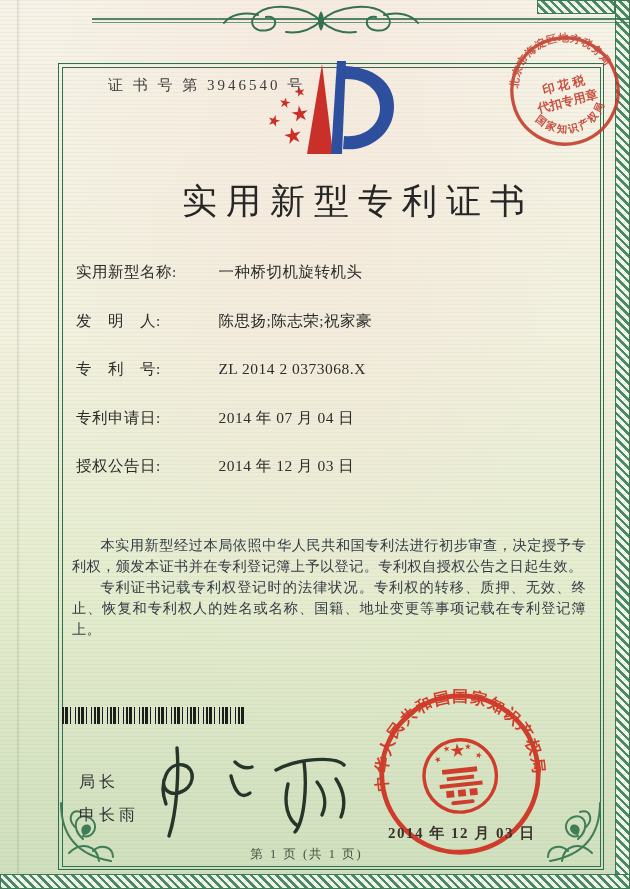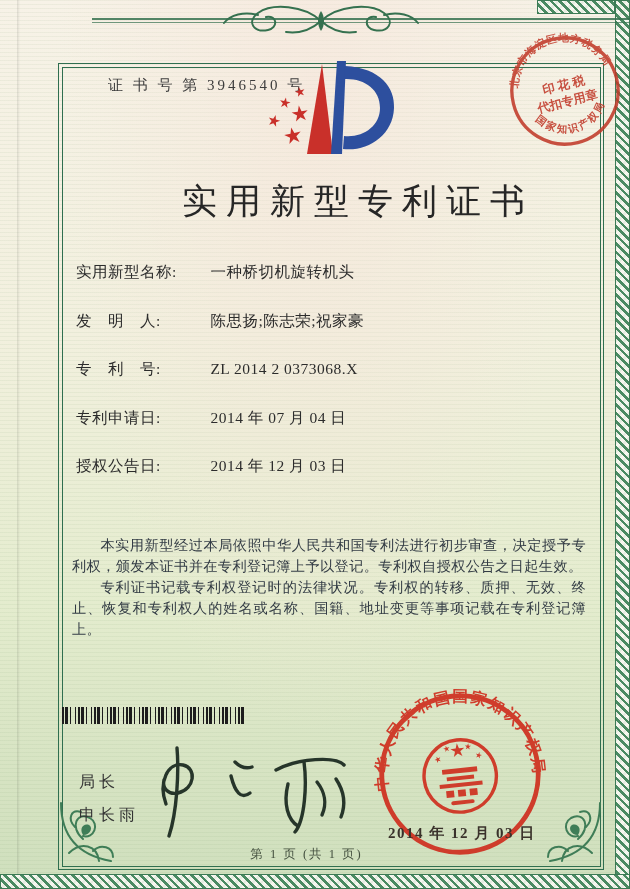--- a/index.html
+++ b/index.html
@@ -35,21 +35,21 @@
   .cf-bl{left:53px;top:769px;}
   .cf-br{left:512px;top:769px;transform:scaleX(-1);}
   .cert-no{position:absolute;left:75px;top:76px;font-size:15px;letter-spacing:3px;color:#3d3d3d;margin-left:33px;}
   .logo{position:absolute;left:243px;top:56px;width:152px;height:106px;}
   .tax-stamp{position:absolute;left:506px;top:32px;width:118px;height:118px;transform:rotate(-14deg);opacity:.88;}
   .title{position:absolute;left:58px;top:178px;width:600px;text-align:center;
     font-size:35px;font-weight:normal;letter-spacing:9px;color:#262626;}
   .fields{position:absolute;left:76px;top:262px;width:500px;}
   .field{height:48.5px;font-size:15.5px;color:#2c2c2c;letter-spacing:0.5px;white-space:nowrap;}
   .flabel{display:inline-block;min-width:122px;}
-  .fvalue{margin-left:8px;}
+  .fvalue{margin-left:16px;}
   .body-text{position:absolute;left:72px;top:536px;width:514px;font-size:14.2px;
     line-height:1.48;color:#323b44;text-align:justify;font-family:Liberation Mono, monospace;}
   .body-text p{margin:0;text-indent:2em;letter-spacing:0.4px;}
   .barcode{position:absolute;left:62px;top:707px;width:184px;height:17px;
     background:repeating-linear-gradient(90deg,
       #1d1d1d 0 2px, rgba(0,0,0,0) 2px 3px,
       #1d1d1d 3px 6px, rgba(0,0,0,0) 6px 8px,
       #1d1d1d 8px 9px, rgba(0,0,0,0) 9px 13px,
       #1d1d1d 13px 14px, rgba(0,0,0,0) 14px 16px);}
   .signer{position:absolute;left:79px;top:772px;font-size:16px;color:#333;letter-spacing:4px;}

